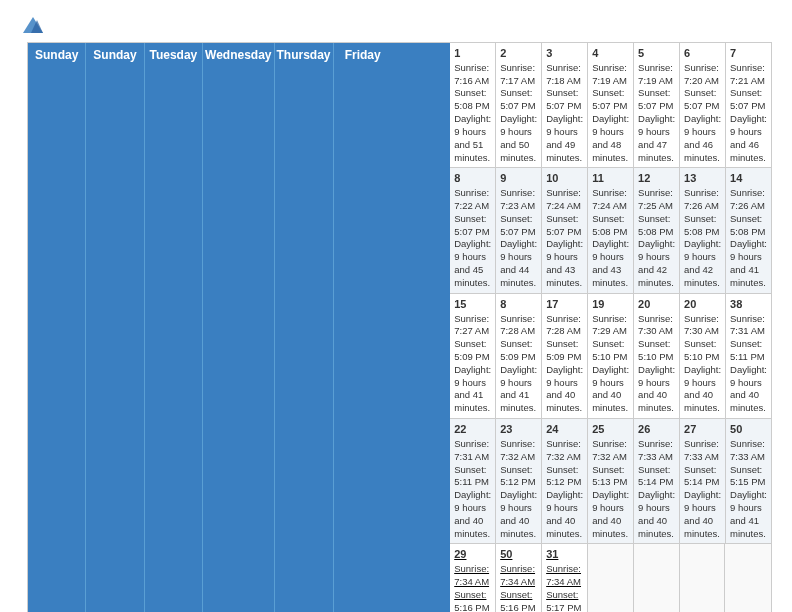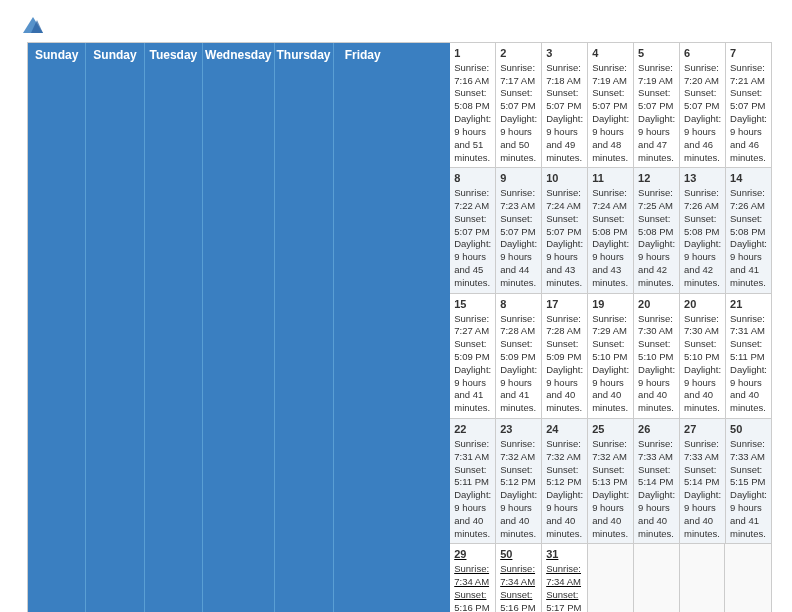--- a/index.html
+++ b/index.html
@@ -173,21 +173,21 @@
           <div class="cal-cell alt-row"><span class="day-num">13</span>Sunrise: 7:26 AM<br>Sunset: 5:08 PM<br>Daylight: 9 hours and 42 minutes.</div>
           <div class="cal-cell alt-row"><span class="day-num">14</span>Sunrise: 7:26 AM<br>Sunset: 5:08 PM<br>Daylight: 9 hours and 41 minutes.</div>
         </div>
         <div class="cal-row">
           <div class="cal-cell"><span class="day-num">15</span>Sunrise: 7:27 AM<br>Sunset: 5:09 PM<br>Daylight: 9 hours and 41 minutes.</div>
           <div class="cal-cell"><span class="day-num">8</span>Sunrise: 7:28 AM<br>Sunset: 5:09 PM<br>Daylight: 9 hours and 41 minutes.</div>
           <div class="cal-cell"><span class="day-num">17</span>Sunrise: 7:28 AM<br>Sunset: 5:09 PM<br>Daylight: 9 hours and 40 minutes.</div>
           <div class="cal-cell"><span class="day-num">19</span>Sunrise: 7:29 AM<br>Sunset: 5:10 PM<br>Daylight: 9 hours and 40 minutes.</div>
           <div class="cal-cell"><span class="day-num">20</span>Sunrise: 7:30 AM<br>Sunset: 5:10 PM<br>Daylight: 9 hours and 40 minutes.</div>
           <div class="cal-cell"><span class="day-num">20</span>Sunrise: 7:30 AM<br>Sunset: 5:10 PM<br>Daylight: 9 hours and 40 minutes.</div>
-          <div class="cal-cell"><span class="day-num">21</span>Sunrise: 7:31 AM<br>Sunset: 5:11 PM<br>Daylight: 9 hours and 40 minutes.</div>
+          <div class="cal-cell"><span class="day-num">38</span>Sunrise: 7:31 AM<br>Sunset: 5:11 PM<br>Daylight: 9 hours and 40 minutes.</div>
         </div>
         <div class="cal-row">
           <div class="cal-cell alt-row"><span class="day-num">22</span>Sunrise: 7:31 AM<br>Sunset: 5:11 PM<br>Daylight: 9 hours and 40 minutes.</div>
           <div class="cal-cell alt-row"><span class="day-num">23</span>Sunrise: 7:32 AM<br>Sunset: 5:12 PM<br>Daylight: 9 hours and 40 minutes.</div>
           <div class="cal-cell alt-row"><span class="day-num">24</span>Sunrise: 7:32 AM<br>Sunset: 5:12 PM<br>Daylight: 9 hours and 40 minutes.</div>
           <div class="cal-cell alt-row"><span class="day-num">25</span>Sunrise: 7:32 AM<br>Sunset: 5:13 PM<br>Daylight: 9 hours and 40 minutes.</div>
           <div class="cal-cell alt-row"><span class="day-num">26</span>Sunrise: 7:33 AM<br>Sunset: 5:14 PM<br>Daylight: 9 hours and 40 minutes.</div>
           <div class="cal-cell alt-row"><span class="day-num">27</span>Sunrise: 7:33 AM<br>Sunset: 5:14 PM<br>Daylight: 9 hours and 40 minutes.</div>
           <div class="cal-cell alt-row"><span class="day-num">50</span>Sunrise: 7:33 AM<br>Sunset: 5:15 PM<br>Daylight: 9 hours and 41 minutes.</div>
         </div>

